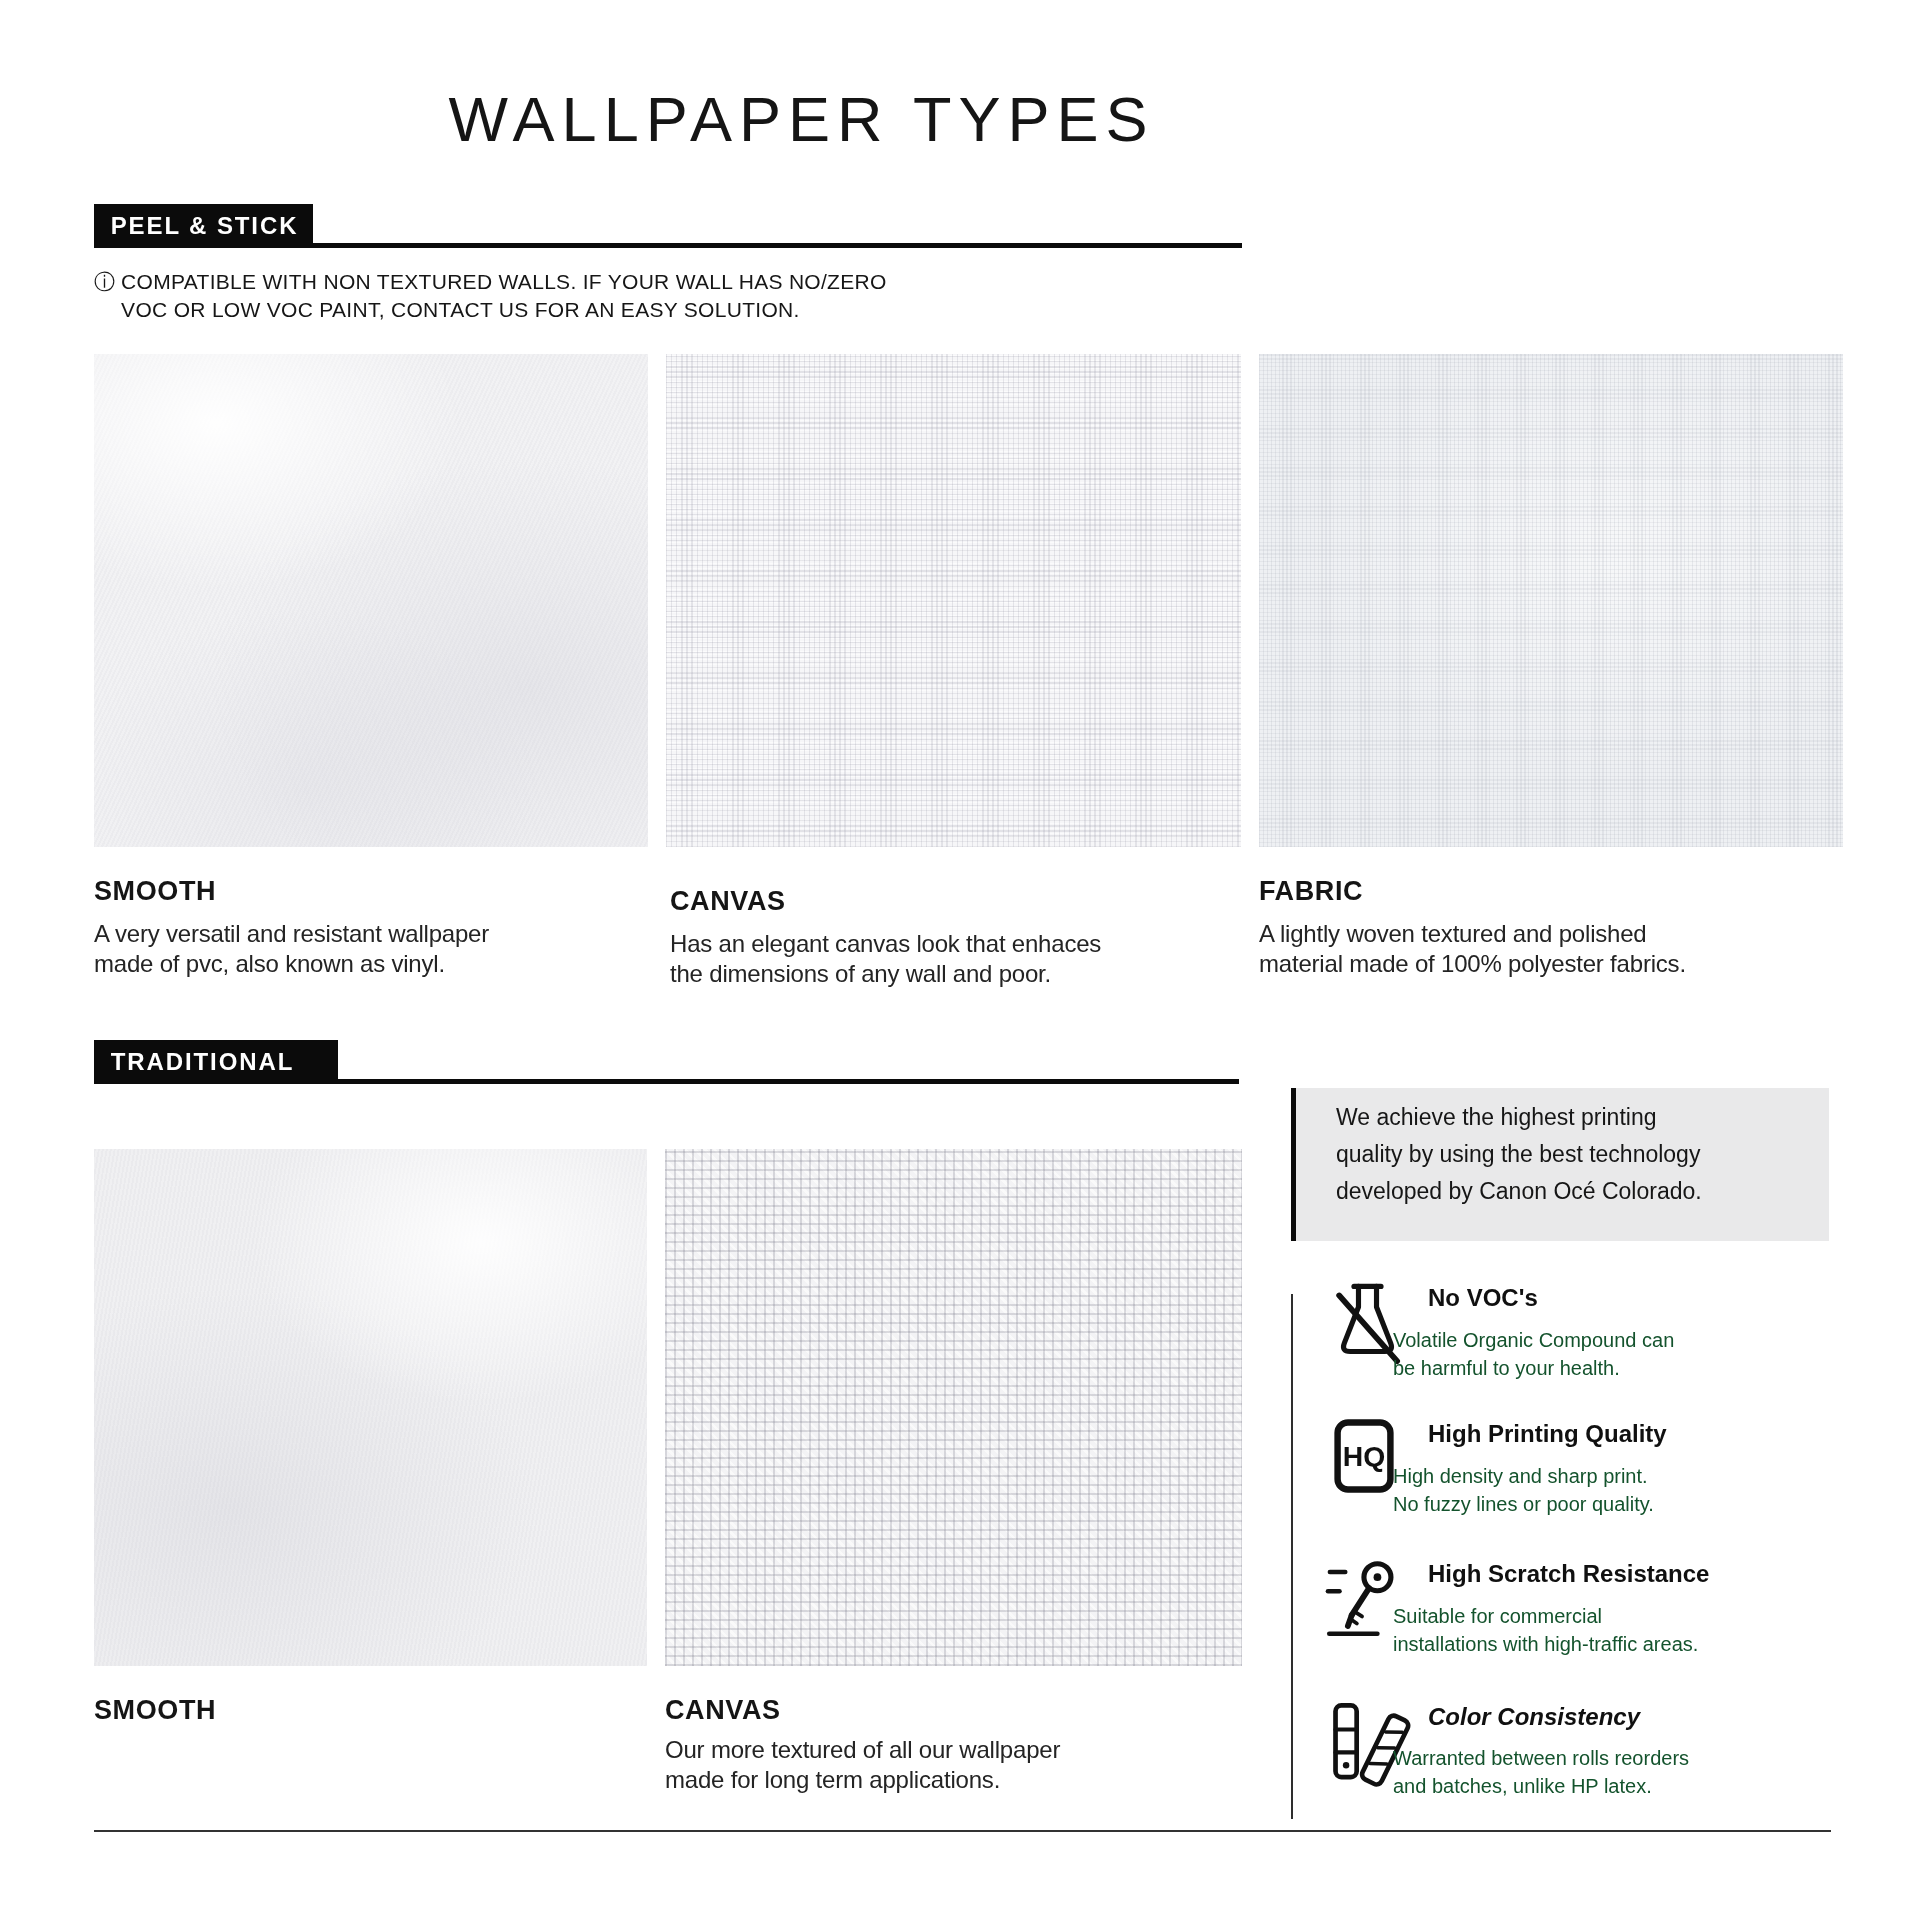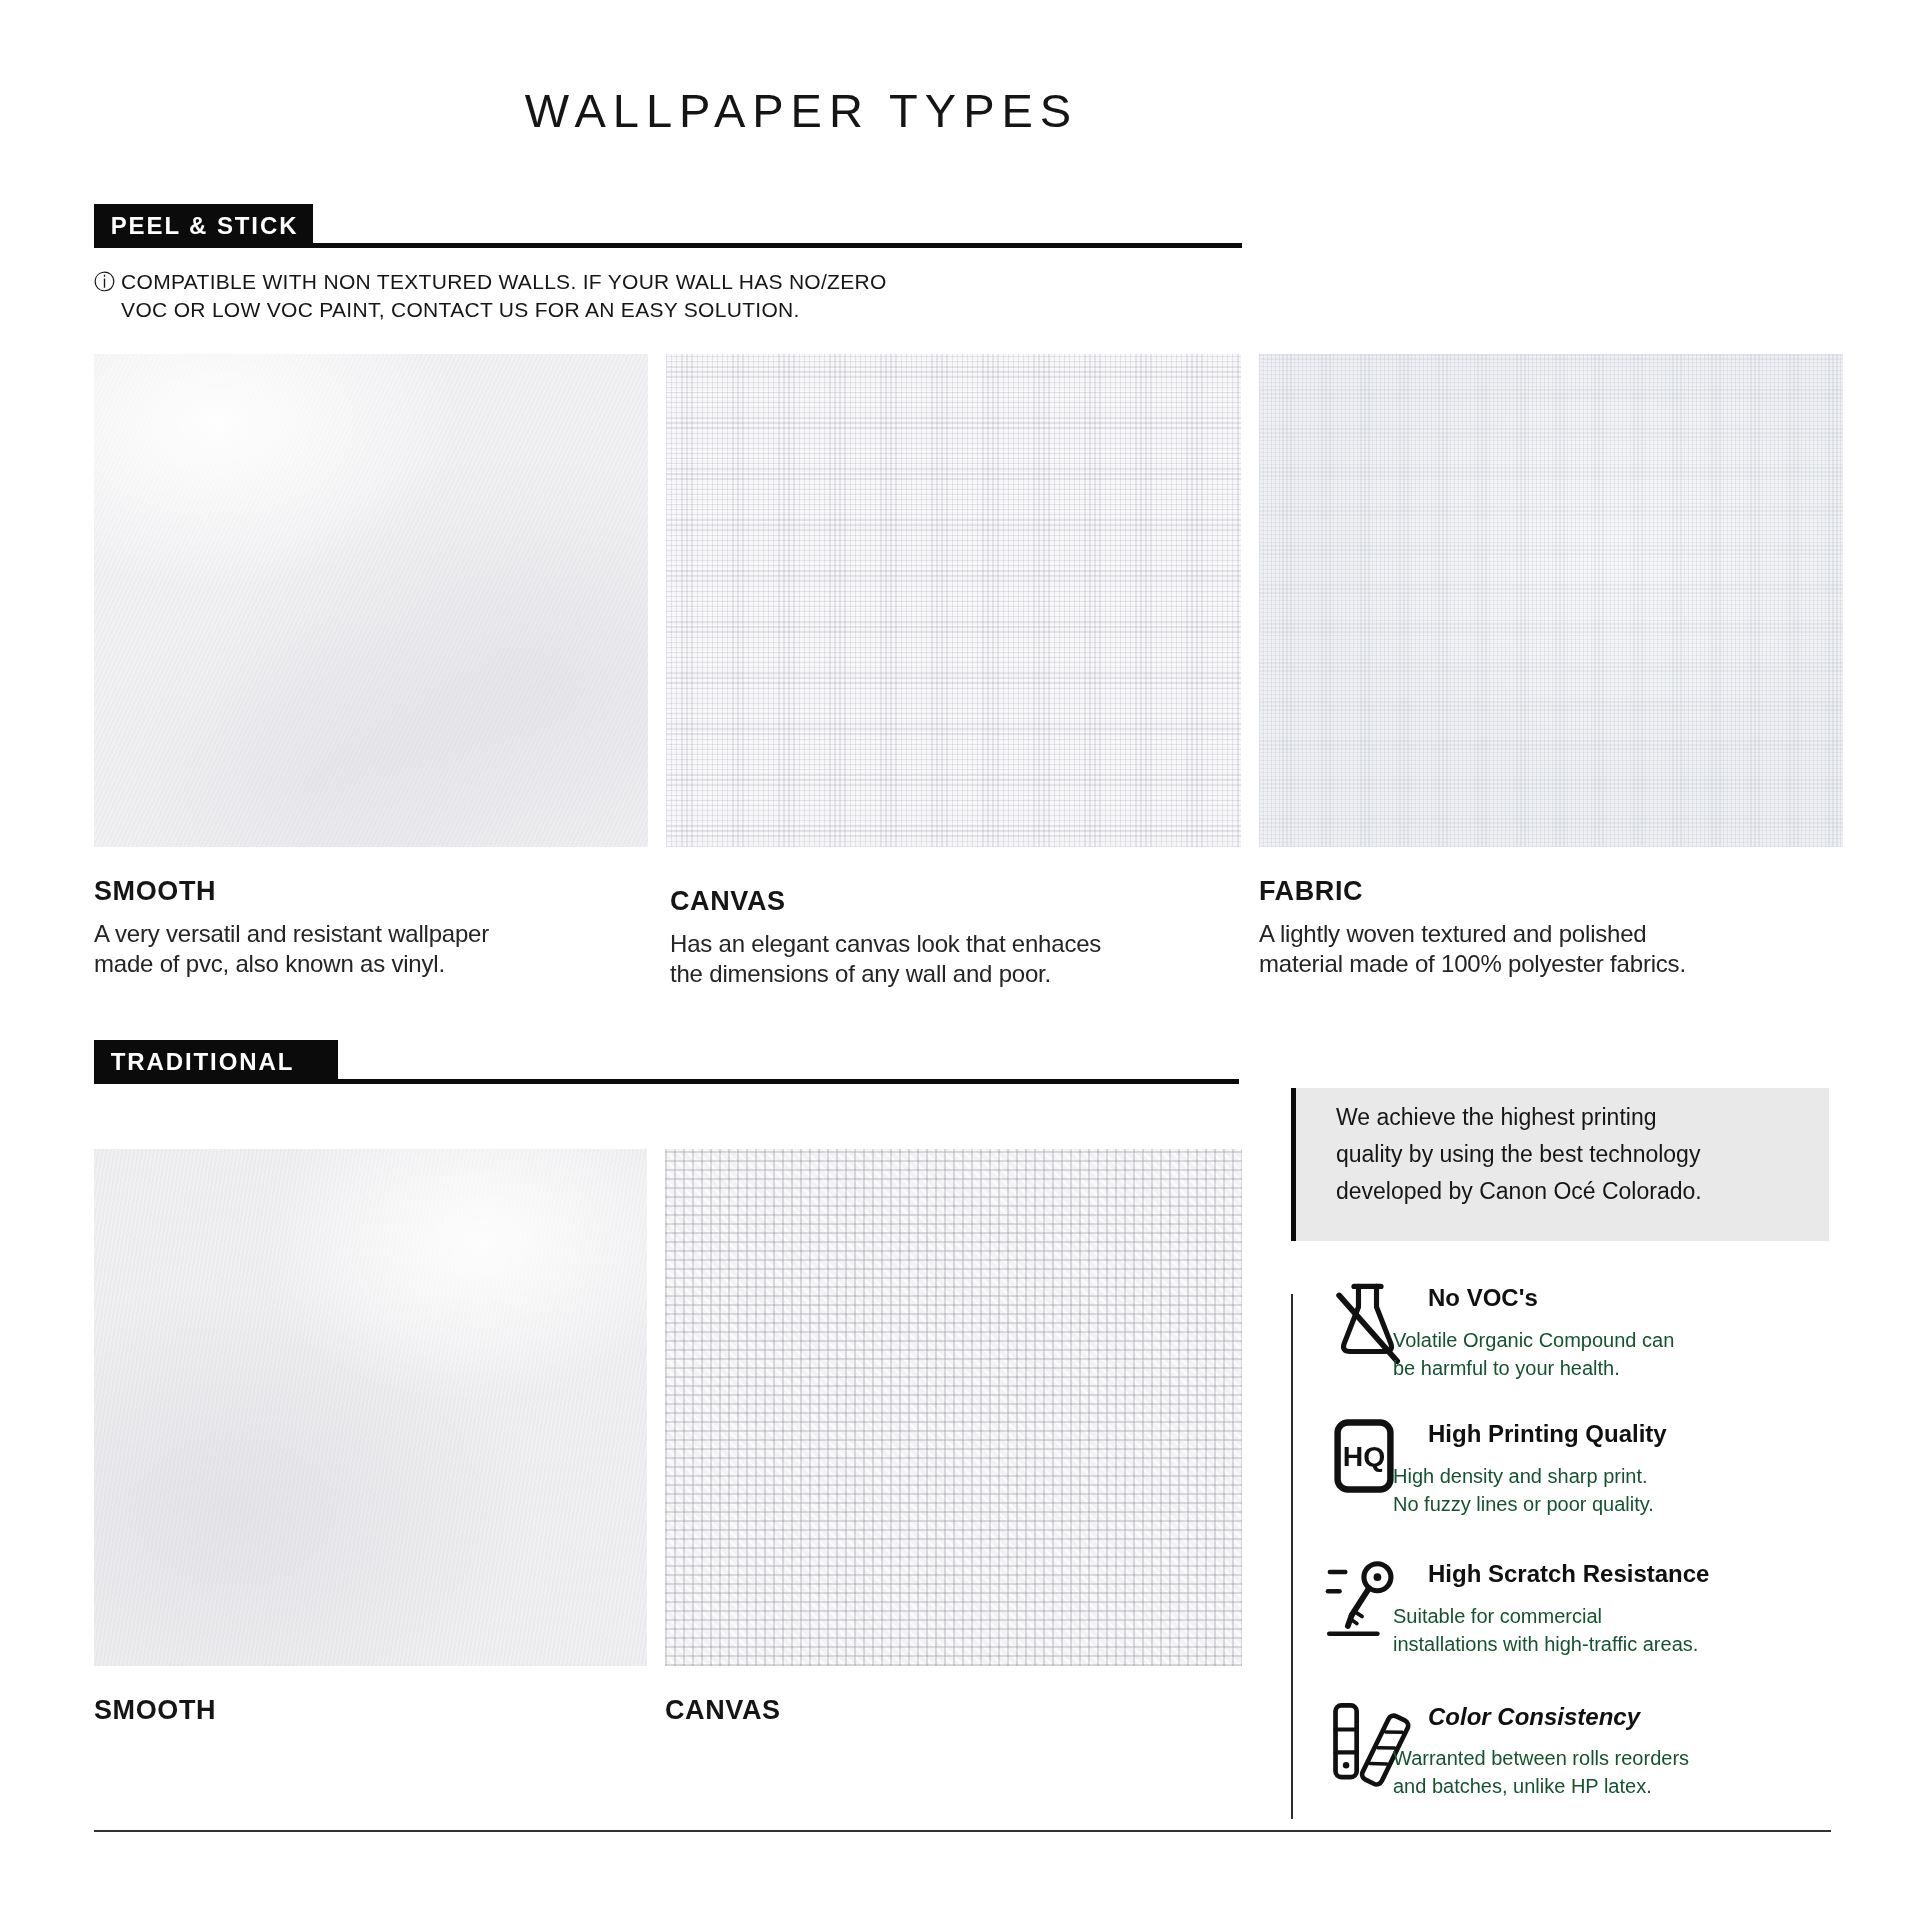--- a/index.html
+++ b/index.html
@@ -1,20 +1,20 @@
 <!DOCTYPE html>
 <html style="font-size:10.3px"><head>
 <meta charset="utf-8">
 <style>
   html,body{margin:0;padding:0;background:#ffffff;}
   body{width:1926px;height:1926px;font-family:"Liberation Sans",sans-serif;color:#161616;}
   .page{position:relative;width:1926px;height:1926px;background:#fff;overflow:hidden;}
   .abs{position:absolute;}
 
-  #title{left:0;top:83px;width:1603px;text-align:center;font-size:47px;font-weight:400;
+  #title{left:0;top:83px;width:1603px;text-align:center;font-size:63px;font-weight:400;
          letter-spacing:7px;color:#151515;}
 
   .sec-label{background:#0b0b0b;color:#ffffff;font-weight:700;font-size:24px;letter-spacing:1.9px;
              display:flex;align-items:center;padding-left:16.7px;box-sizing:border-box;}
   #peel-label{left:94px;top:204px;width:219px;height:43px;}
   #trad-label{left:94px;top:1040px;width:244px;height:44px;}
   .rule{background:#0b0b0b;height:4.5px;}
   #peel-rule{left:94px;top:243px;width:1148px;}
   #trad-rule{left:94px;top:1079px;width:1145px;}
 
@@ -117,20 +117,22 @@
 material made of 100% polyester fabrics.</div>
 
   <div class="abs rule" id="trad-rule"></div>
   <div class="abs sec-label" id="trad-label">TRADITIONAL</div>
 
   <div class="sq tex-smooth2" id="sq-smooth2"></div>
   <div class="sq tex-canvas-coarse" id="sq-canvas2"></div>
 
   <div class="abs cap-title" id="cap2-smooth-title">SMOOTH</div>
   <div class="abs cap-title" id="cap2-canvas-title">CANVAS</div>
+  <div class="abs cap-desc" id="cap2-canvas-desc">Our more textured of all our wallpaper
+made for long term applications.</div>
 
   <div class="abs" id="note-bar"></div>
   <div class="abs" id="note-box"></div>
   <div class="abs" id="note-text">We achieve the highest printing
 quality by using the best technology
 developed by Canon Océ Colorado.</div>
 
   <div class="abs" id="feat-line"></div>
 
   <div class="feat-icon" id="f1-icon">

